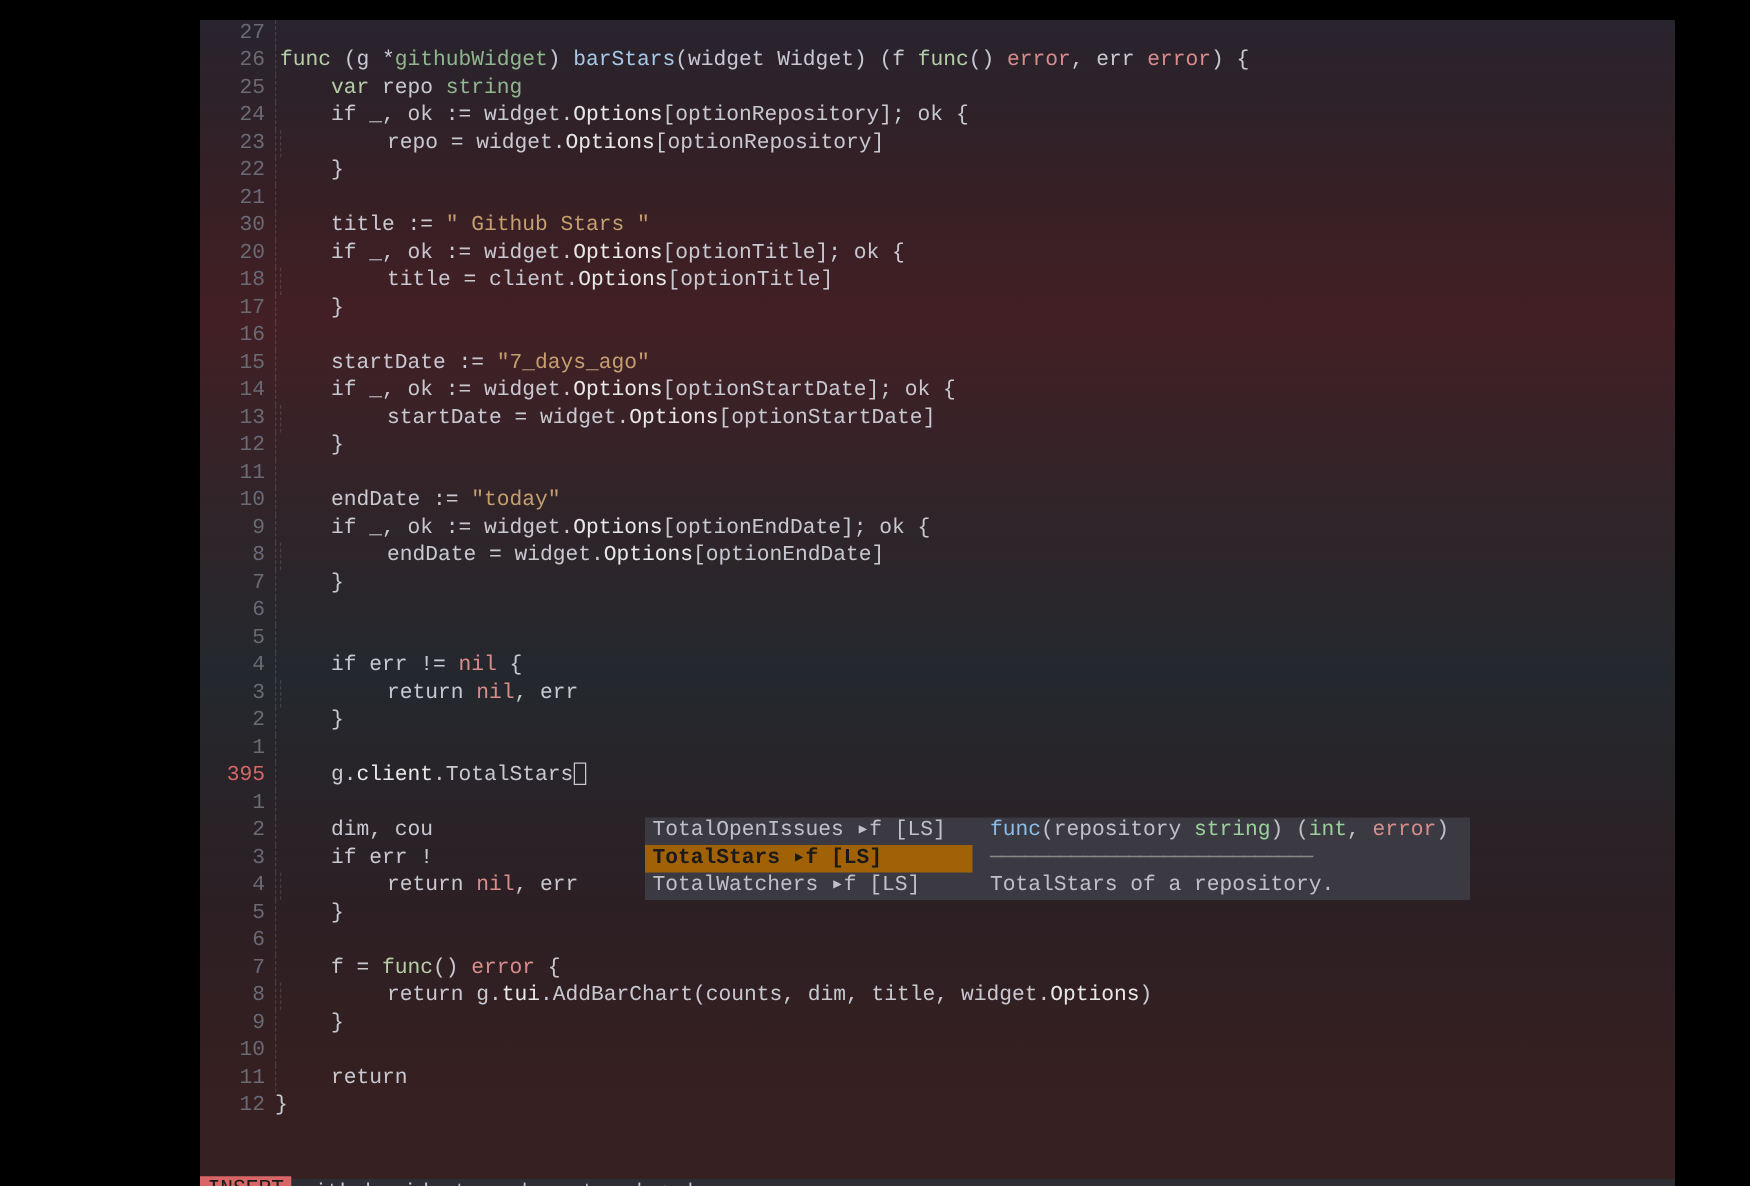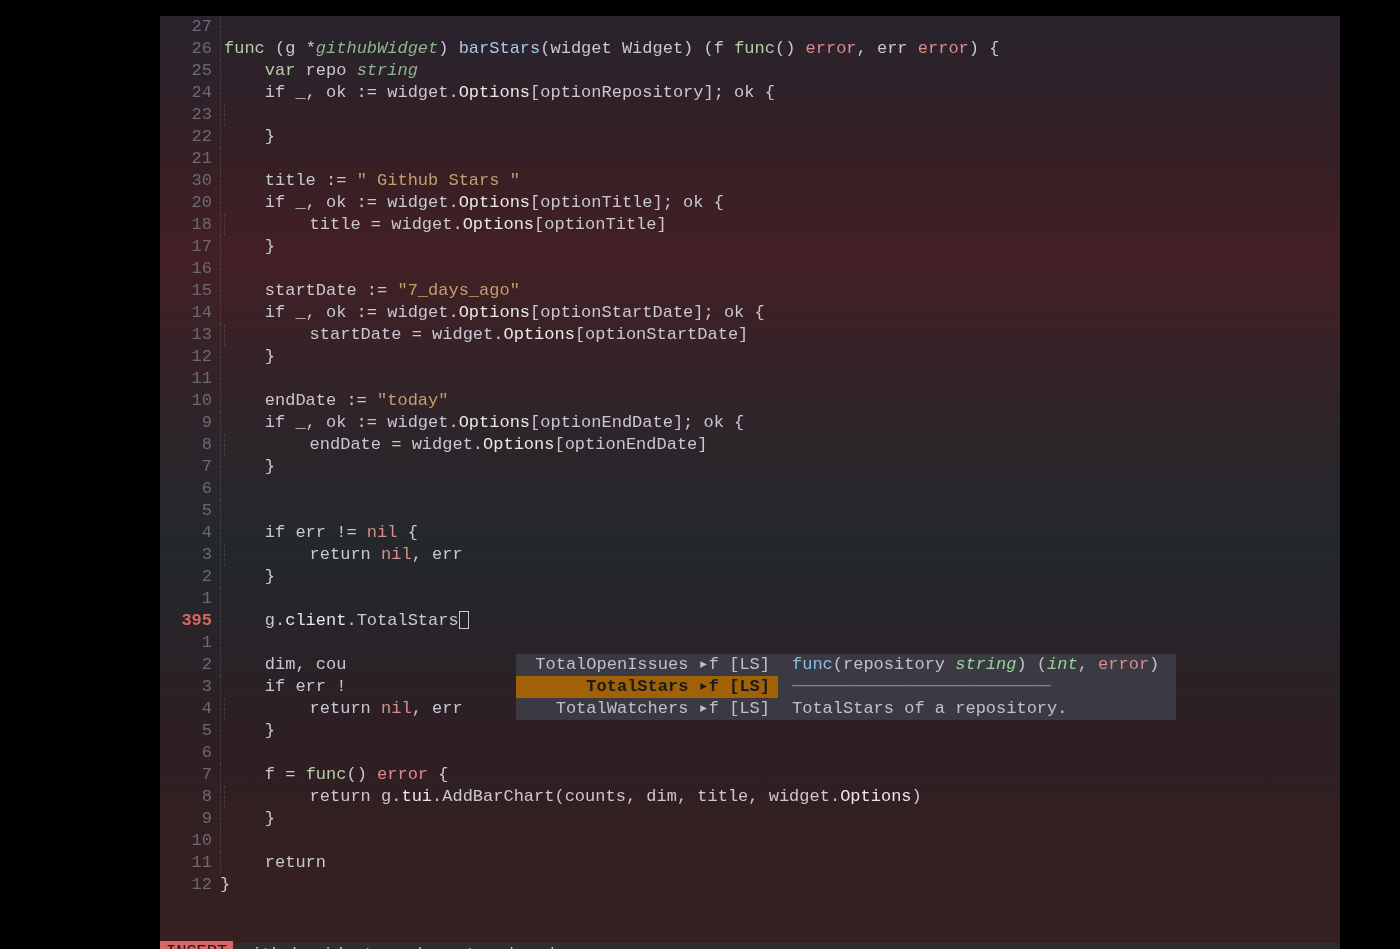--- a/index.html
+++ b/index.html
@@ -40,30 +40,30 @@
     white-space: pre;
   }
   .gutter {
     width: 60px;
     text-align: right;
     padding-right: 8px;
     color: #6a6a75;
     flex-shrink: 0;
     user-select: none;
   }
-  .gutter.current { color: #d96666; font-weight: 700; }
+  .gutter.current { color: #d96666; font-weight: 400; }
   .bar {
     width: 4px;
     border-left: 1px dashed rgba(255,255,255,0.12);
     margin-right: 0;
     flex-shrink: 0;
   }
   .code { color: #c8c8d0; }
   .kw { color: #b5cea8; }
-  .type { color: #8fb78f; font-style: italic; }
+  .type { color: #8fb78f; }
   .str { color: #c59f6f; }
   .err { color: #d98c8c; }
   .nil { color: #d98c8c; }
   .fn { color: #a8c8e8; }
   .op { color: #c8c8d0; }
   .white { color: #e8e8e8; }
   .cursor-box {
     display: inline-block;
     border: 1px solid #c8c8d0;
     width: 10px;
@@ -83,23 +83,23 @@
   .popup-row {
     display: flex;
     height: 22px;
     align-items: center;
     white-space: pre;
     color: #c0c0c8;
   }
   .popup-row.sel .comp-left { background: #a16207; color: #1a1a1a; font-weight: bold; }
   .comp-left {
     width: 262px;
-    padding-left: 17px;
-    display: flex;
-    justify-content: flex-end;
+    padding-left: 6px;
+    display: flex;
+    justify-content: flex-start;
     padding-right: 8px;
   }
   .comp-name {}
   .comp-tag {}
   .comp-right {
     padding-left: 14px;
     color: #c0c0c8;
   }
   .sig .kw { color: #8bbde8; }
   .sig .type { color: #9ad19a; }
@@ -137,31 +137,31 @@
   <div class="editor">
 
     <div class="line"><span class="gutter">27</span><span class="bar"></span><span class="code"></span></div>
 
     <div class="line"><span class="gutter">26</span><span class="bar"></span><span class="code"><span class="kw">func</span><span> (g </span><span class="op">*</span><span class="type">githubWidget</span><span>) </span><span class="fn">barStars</span><span>(widget Widget) (f </span><span class="kw">func</span><span>() </span><span class="err">error</span><span>, err </span><span class="err">error</span><span>) {</span></span></div>
 
     <div class="line"><span class="gutter">25</span><span class="bar"></span><span class="code"><span class="kw">    var</span><span> repo </span><span class="type">string</span></span></div>
 
     <div class="line"><span class="gutter">24</span><span class="bar"></span><span class="code"><span>    if _, ok := widget.</span><span class="white">Options</span><span>[optionRepository]; ok {</span></span></div>
 
-    <div class="line"><span class="gutter">23</span><span class="bar"></span><span class="bar"></span></div>
+    <div class="line"><span class="gutter">23</span><span class="bar"></span><span class="bar"></span><span class="code"><span>        repo = widget.</span><span class="white">Options</span><span>[optionRepository]</span></span></div>
 
     <div class="line"><span class="gutter">22</span><span class="bar"></span><span class="code">    }</span></div>
 
     <div class="line"><span class="gutter">21</span><span class="bar"></span><span class="code"></span></div>
 
     <div class="line"><span class="gutter">30</span><span class="bar"></span><span class="code"><span>    title := </span><span class="str">" Github Stars "</span></span></div>
 
     <div class="line"><span class="gutter">20</span><span class="bar"></span><span class="code"><span>    if _, ok := widget.</span><span class="white">Options</span><span>[optionTitle]; ok {</span></span></div>
 
-    <div class="line"><span class="gutter">18</span><span class="bar"></span><span class="bar"></span><span class="code"><span>        title = widget.</span><span class="white">Options</span><span>[optionTitle]</span></span></div>
+    <div class="line"><span class="gutter">18</span><span class="bar"></span><span class="bar"></span><span class="code"><span>        title = client.</span><span class="white">Options</span><span>[optionTitle]</span></span></div>
 
     <div class="line"><span class="gutter">17</span><span class="bar"></span><span class="code">    }</span></div>
 
     <div class="line"><span class="gutter">16</span><span class="bar"></span><span class="code"></span></div>
 
     <div class="line"><span class="gutter">15</span><span class="bar"></span><span class="code"><span>    startDate := </span><span class="str">"7_days_ago"</span></span></div>
 
     <div class="line"><span class="gutter">14</span><span class="bar"></span><span class="code"><span>    if _, ok := widget.</span><span class="white">Options</span><span>[optionStartDate]; ok {</span></span></div>
 
     <div class="line"><span class="gutter">13</span><span class="bar"></span><span class="bar"></span><span class="code"><span>        startDate = widget.</span><span class="white">Options</span><span>[optionStartDate]</span></span></div>

